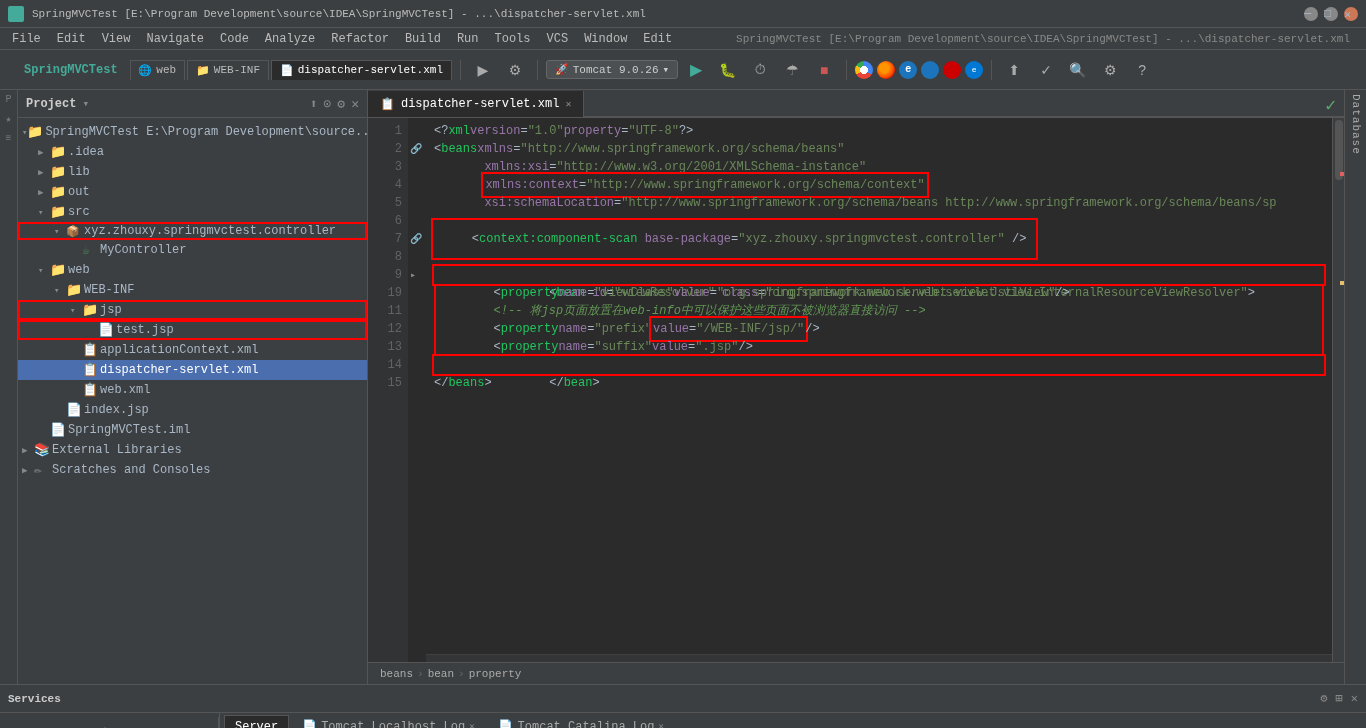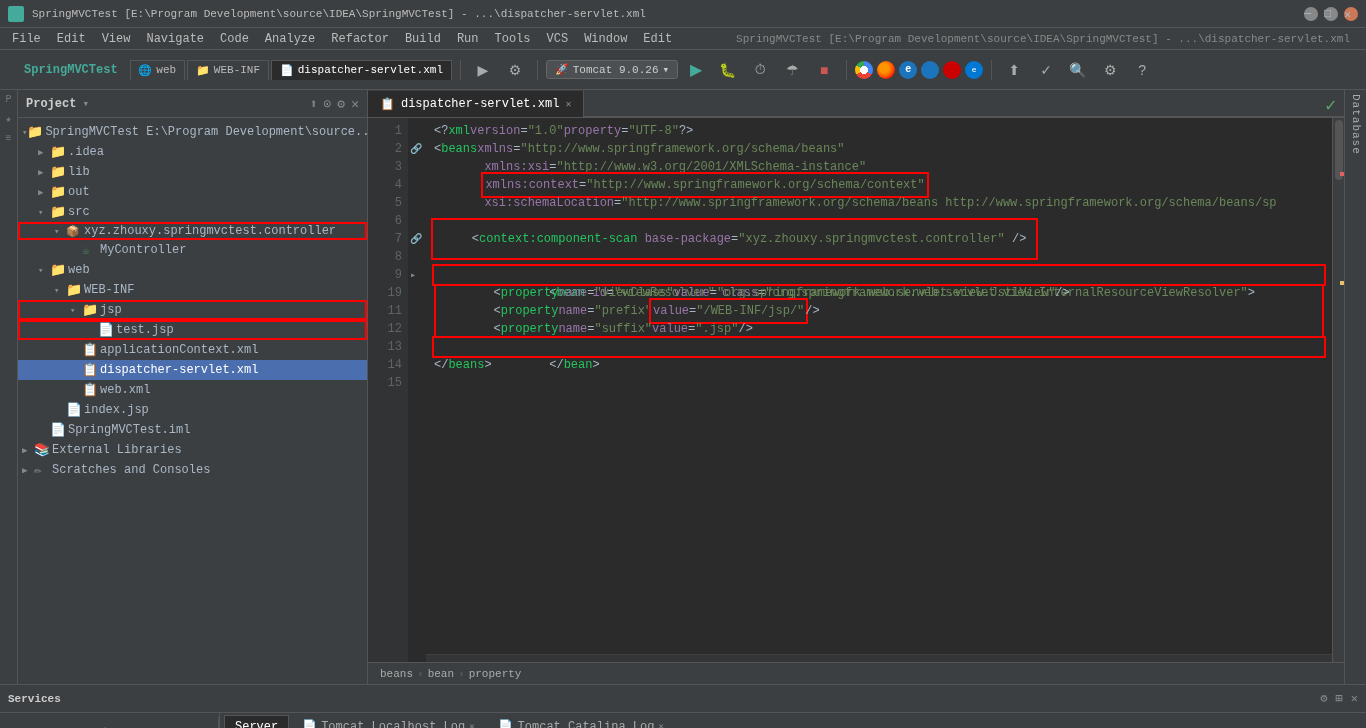--- a/index.html
+++ b/index.html
@@ -388,20 +388,23 @@
           <div class="code-line">&nbsp;</div>
 
           <div class="code-line" style="outline:2px solid red; outline-offset:0; display:block; white-space:pre;">
             <span style="white-space:pre">    </span><span class="xml-bracket">&lt;</span><span class="xml-tag">bean</span> <span class="xml-attr">id</span><span class="xml-bracket">=</span><span class="xml-val">"viewResolver"</span> <span class="xml-attr">class</span><span class="xml-bracket">=</span><span class="xml-val">"org.springframework.web.servlet.view.InternalResourceViewResolver"</span><span class="xml-bracket">&gt;</span>
           </div>
 
           <div class="code-line" style="border-left:2px solid red; border-right:2px solid red; white-space:pre;">
             <span style="white-space:pre">        </span><span class="xml-bracket">&lt;</span><span class="xml-tag">property</span> <span class="xml-attr">name</span><span class="xml-bracket">=</span><span class="xml-val">"viewClass"</span> <span class="xml-attr">value</span><span class="xml-bracket">=</span><span class="xml-val">"org.springframework.web.servlet.view.JstlView"</span> <span class="xml-bracket">/&gt;</span>
           </div>
 
+          <div class="code-line" style="border-left:2px solid red; border-right:2px solid red;">
+            <span style="white-space:pre">        </span><span class="xml-comment">&lt;!-- 将jsp页面放置在web-info中可以保护这些页面不被浏览器直接访问 --&gt;</span>
+          </div>
 
           <div class="code-line" style="border-left:2px solid red; border-right:2px solid red;">
             <span style="white-space:pre">        </span><span class="xml-bracket">&lt;</span><span class="xml-tag">property</span> <span class="xml-attr">name</span><span class="xml-bracket">=</span><span class="xml-val">"prefix"</span> <span style="outline:2px solid red; outline-offset:1px; padding:1px;"><span class="xml-attr">value</span><span class="xml-bracket">=</span><span class="xml-val">"/WEB-INF/jsp/"</span></span> <span class="xml-bracket">/&gt;</span>
           </div>
 
           <div class="code-line" style="border-left:2px solid red; border-right:2px solid red;">
             <span style="white-space:pre">        </span><span class="xml-bracket">&lt;</span><span class="xml-tag">property</span> <span class="xml-attr">name</span><span class="xml-bracket">=</span><span class="xml-val">"suffix"</span> <span class="xml-attr">value</span><span class="xml-bracket">=</span><span class="xml-val">".jsp"</span> <span class="xml-bracket">/&gt;</span>
           </div>
 
           <div class="code-line" style="outline:2px solid red; outline-offset:0; display:block;">

